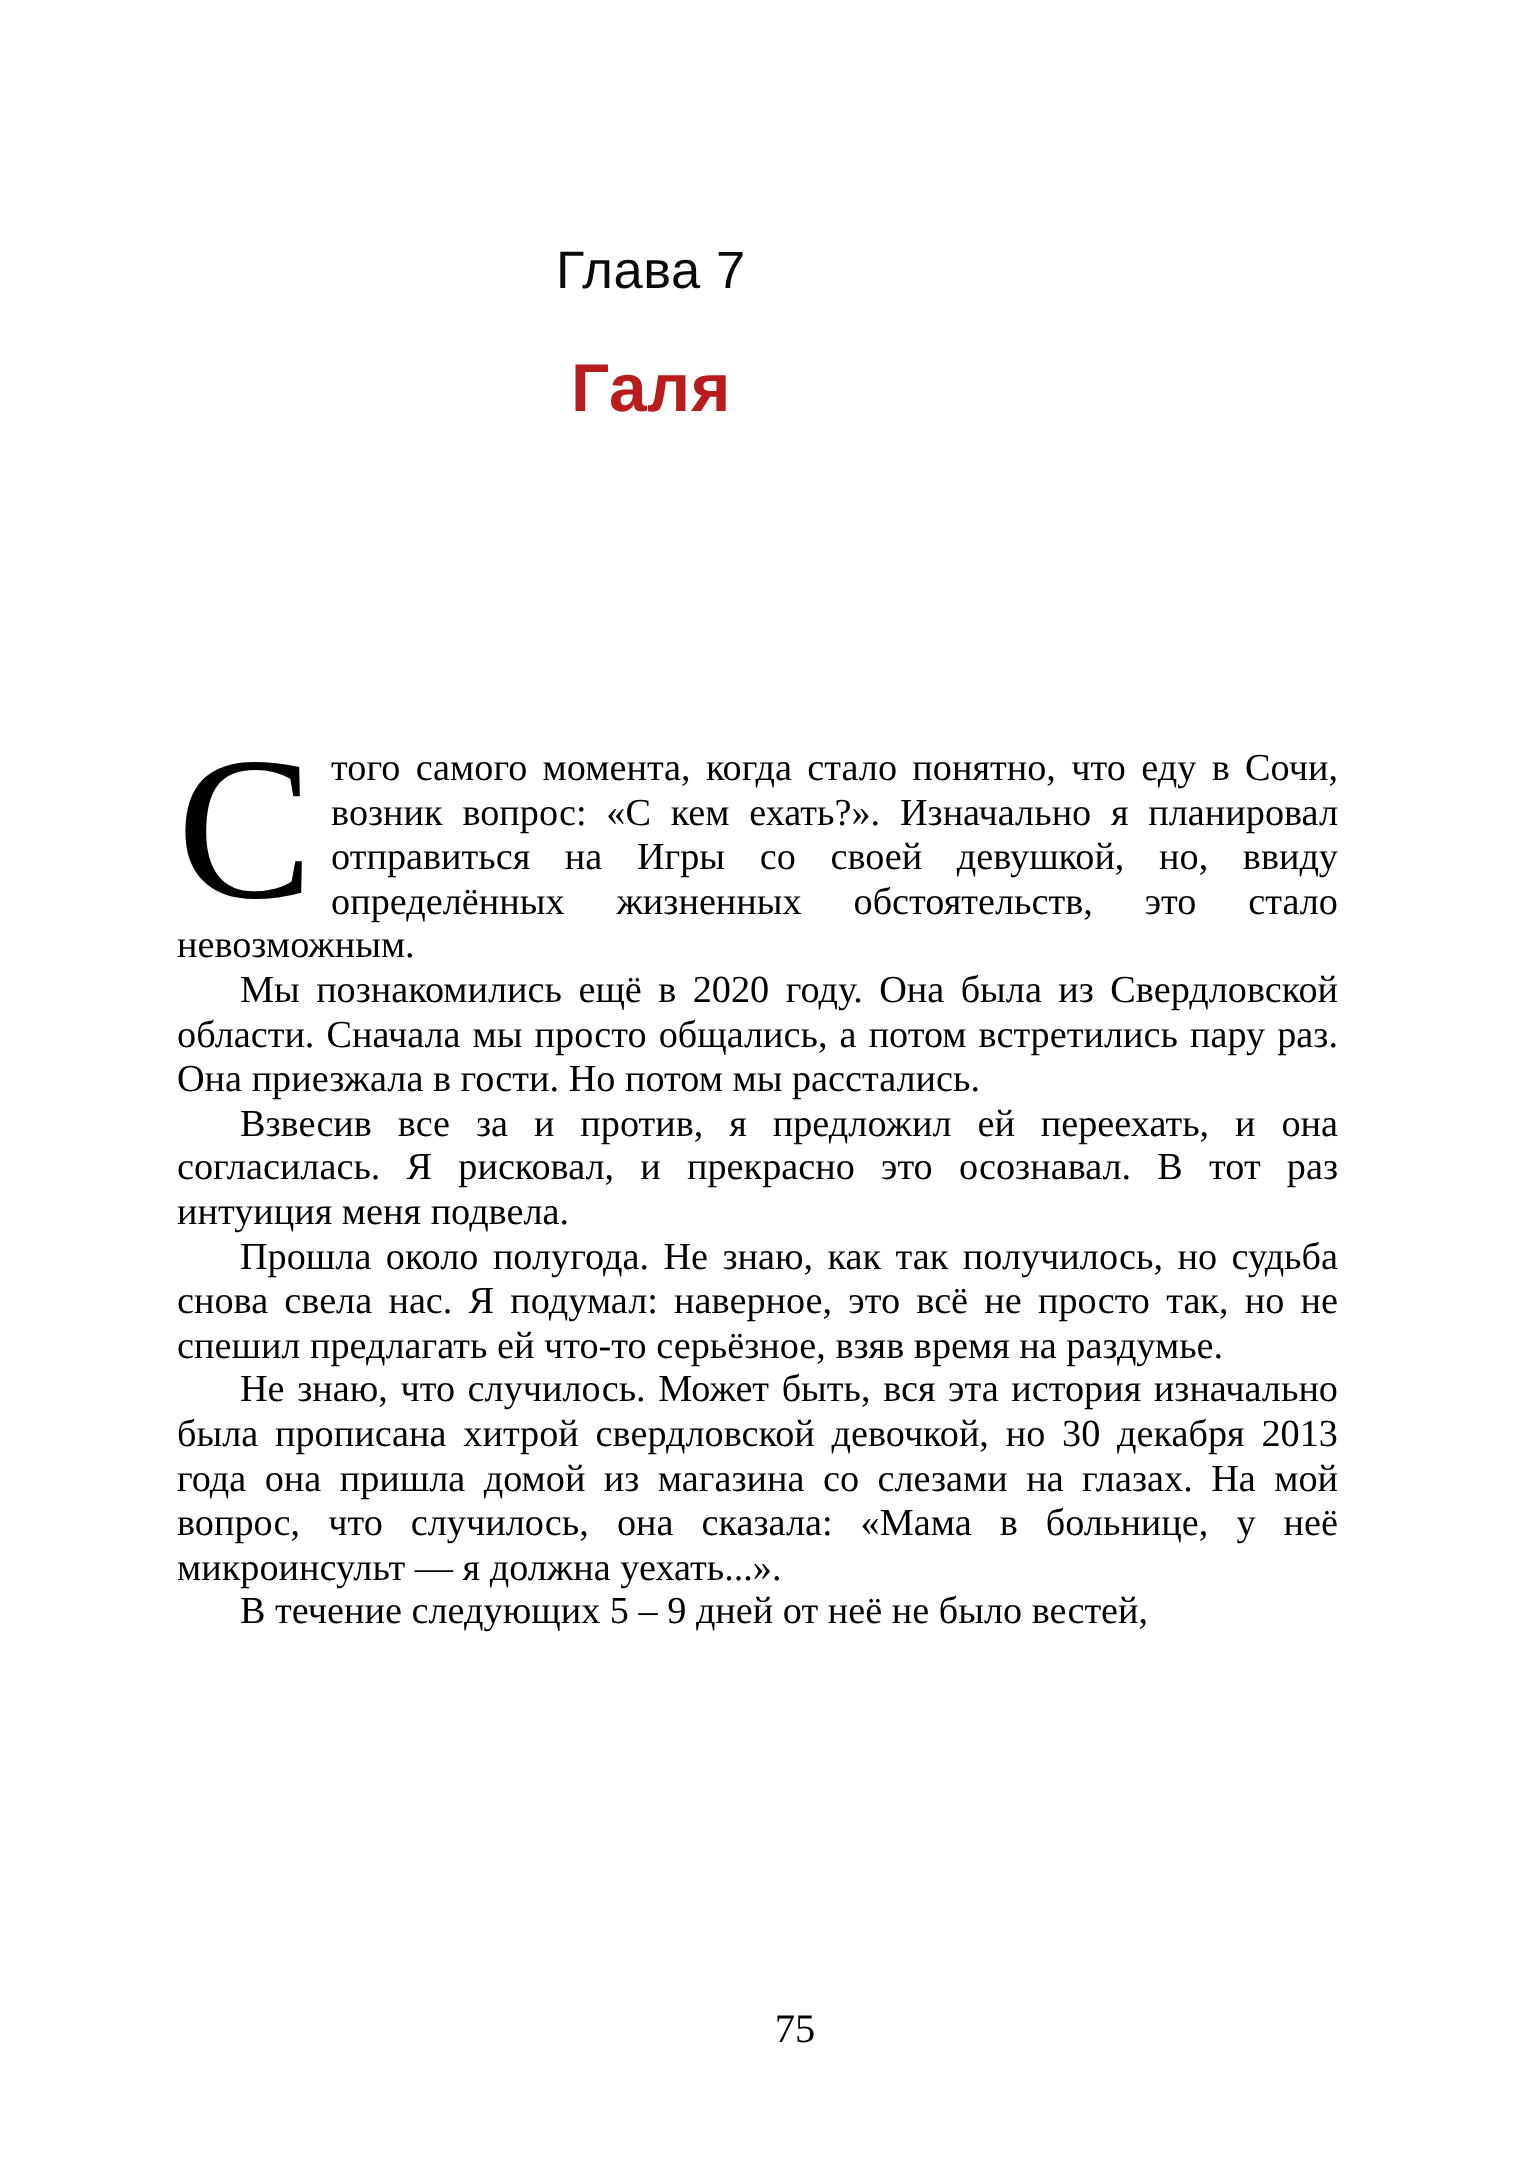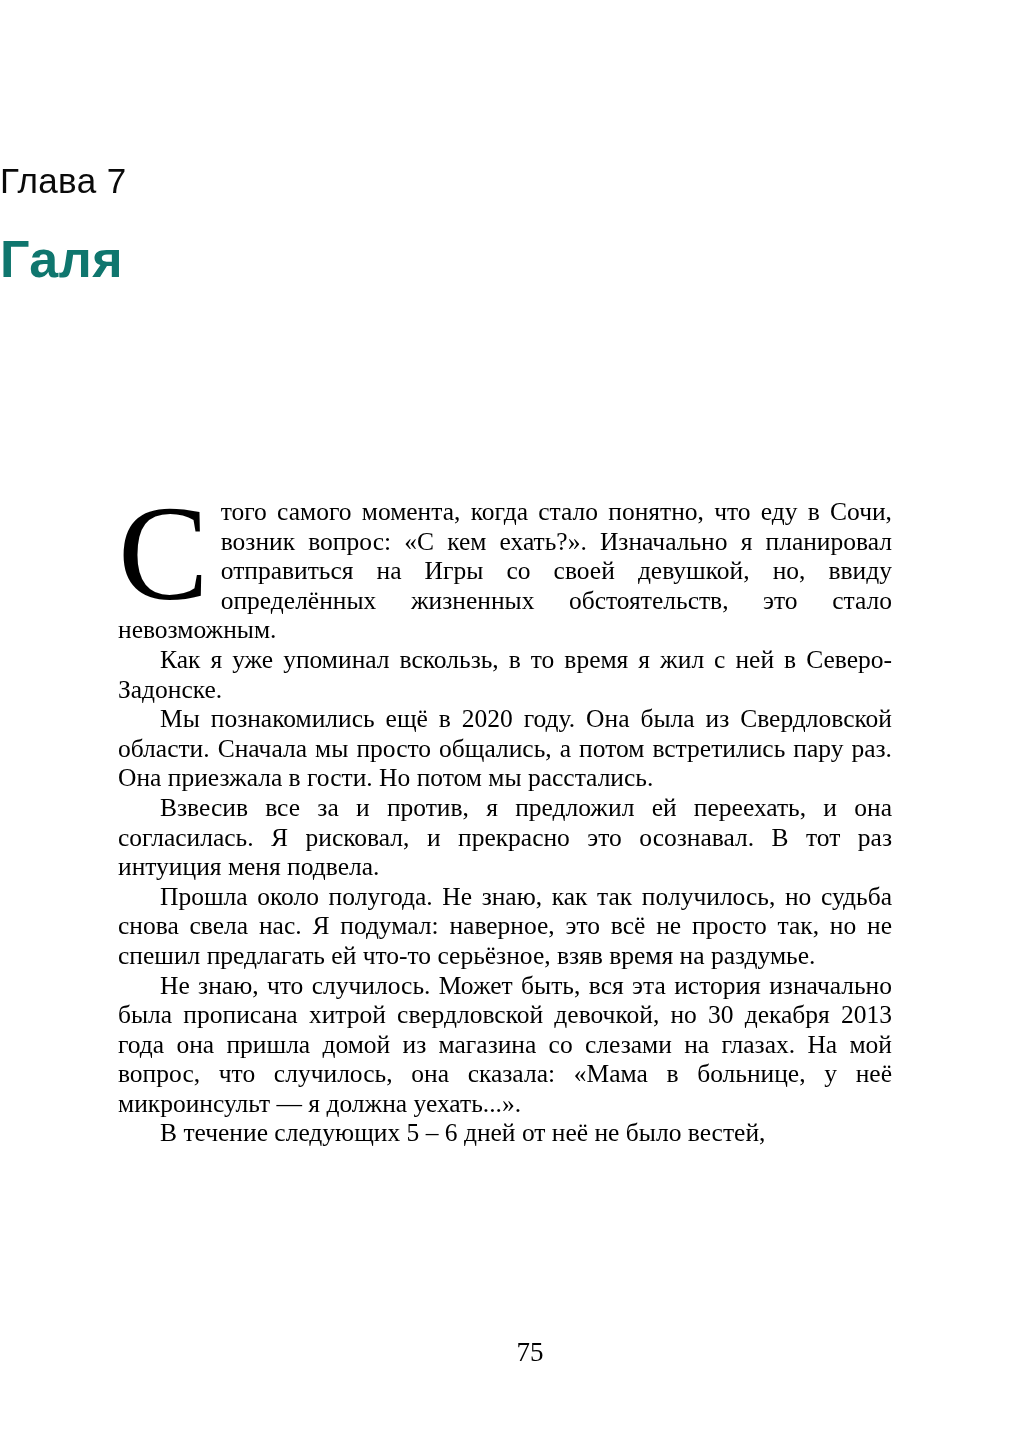--- a/index.html
+++ b/index.html
@@ -18,40 +18,40 @@
     overflow: hidden;
     box-sizing: border-box;
   }
 
   
   .chapter-head {
     position: absolute;
     left: 0;
     top: 160px;
     width: 868px;
-    text-align: left;
+    text-align: center;
   }
 
   .chapter-eyebrow {
     font-family: "Liberation Sans", "DejaVu Sans", sans-serif;
     font-weight: 300;
     font-size: 35px;
     line-height: 42px;
     letter-spacing: 0.4px;
     color: #0a0a0a;
     margin: 0;
   }
 
   .chapter-title {
     font-family: "Liberation Sans", "DejaVu Sans", sans-serif;
     font-weight: 700;
-    font-size: 52px;
+    font-size: 45px;
     line-height: 78px;
     letter-spacing: 0.5px;
-    color: #0f766e;
+    color: #b91c1c;
     margin: 18px 0 0 0;
   }
 
   
   .text-column {
     position: absolute;
     left: 118px;
     top: 497px;
     width: 774px;
   }
@@ -103,23 +103,22 @@
 <div class="page">
 
   <div class="chapter-head">
     <div class="chapter-eyebrow">Глава 7</div>
     <h1 class="chapter-title">Галя</h1>
   </div>
 
   <div class="text-column">
 
   <p class="body-par first"><span class="dropcap">С</span><span>того самого момента, когда стало понятно, что еду в Сочи, возник вопрос: «С кем ехать?». Изначально я планировал отправиться на Игры со своей девушкой, но, ввиду определённых жизненных обстоятельств, это стало невозможным.</span></p>
-      <p class="body-par"><span>Как я уже упоминал вскользь, в то время я жил с ней в Северо-Задонске.</span></p>
       <p class="body-par"><span>Мы познакомились ещё в 2020 году. Она была из Свердловской области. Сначала мы просто общались, а потом встретились пару раз. Она приезжала в гости. Но потом мы расстались.</span></p>
       <p class="body-par"><span>Взвесив все за и против, я предложил ей переехать, и она согласилась. Я рисковал, и прекрасно это осознавал. В тот раз интуиция меня подвела.</span></p>
       <p class="body-par"><span>Прошла около полугода. Не знаю, как так получилось, но судьба снова свела нас. Я подумал: наверное, это всё не просто так, но не спешил предлагать ей что-то серьёзное, взяв время на раздумье.</span></p>
       <p class="body-par"><span>Не знаю, что случилось. Может быть, вся эта история изначально была прописана хитрой свердловской девочкой, но 30 декабря 2013 года она пришла домой из магазина со слезами на глазах. На мой вопрос, что случилось, она сказала: «Мама в больнице, у неё микроинсульт — я должна уехать...».</span></p>
-      <p class="body-par"><span>В течение следующих 5 – 6 дней от неё не было вестей,</span></p>
+      <p class="body-par"><span>В течение следующих 5 – 9 дней от неё не было вестей,</span></p>
     </div>
 
   <div class="folio">75</div>
 
 </div>
 
 </body></html>

